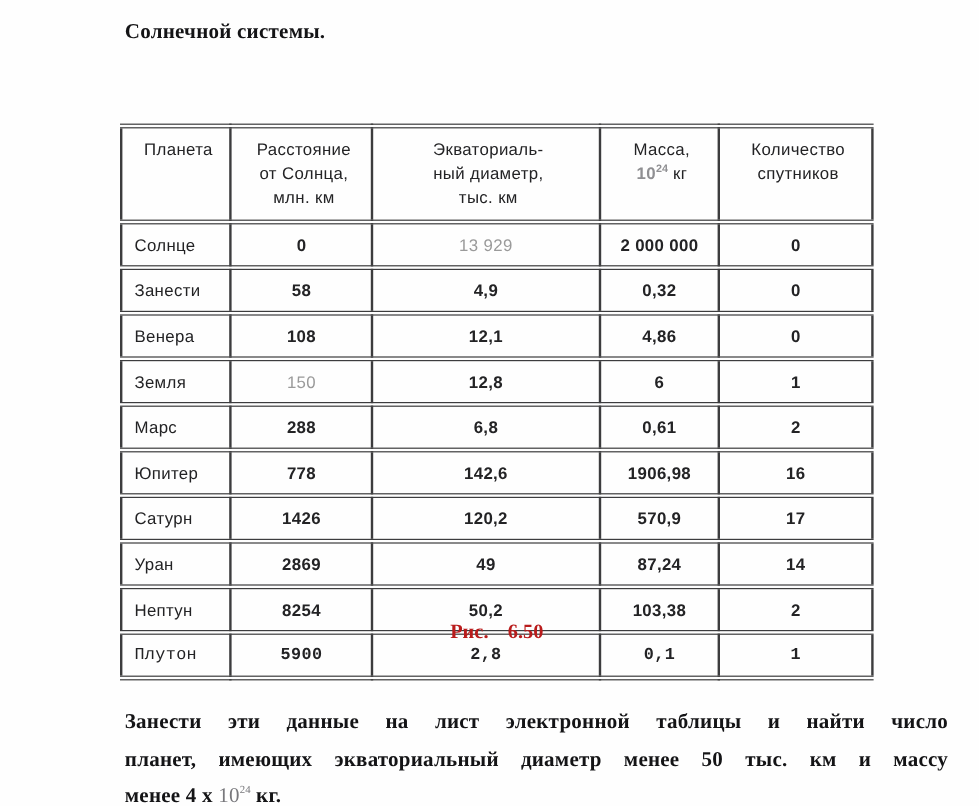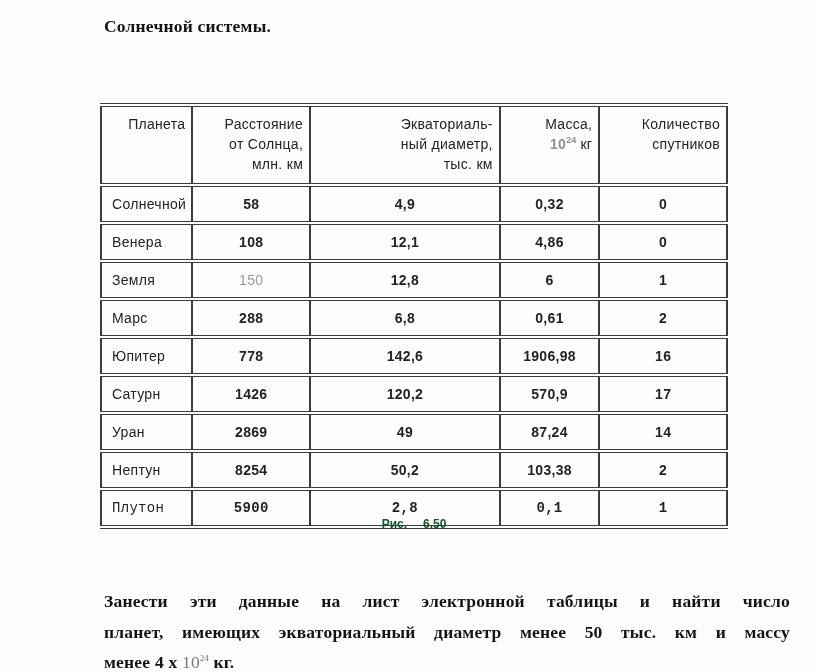--- a/index.html
+++ b/index.html
@@ -41,21 +41,21 @@
   .planets-table thead tr{ border-bottom:4px double #3c3c3e; }
   .planets-table tbody tr:last-child{ border-bottom:4px double #3c3c3e;font-family:Liberation Mono, monospace; }
   .planets-table th,.planets-table td{
     border-left:2px solid #3c3c3e;
     border-right:2px solid #3c3c3e;
     padding:0;
   }
   .planets-table th{
     height:69px;
     vertical-align:top;
-    text-align:right;
+    text-align:center;
     font-weight:400;
     padding:7px 6px 0 10px;
     line-height:20px;
     letter-spacing:0.3px;
   }
   .planets-table td{
     height:34px;
     text-align:center;
     vertical-align:middle;
     font-weight:700;
@@ -66,22 +66,22 @@
     padding-left:10px;
     font-weight:400;
   }
   .planets-table td.gray{ color:#9a9a9a; font-weight:400; }
   .gray-ink{ color:#8f8f92;font-weight:bold; }
   sup.exp{ font-size:9px; vertical-align:super; line-height:0; letter-spacing:0; }
   
   .figure-caption{
     position:absolute;left:100px;top:517px;width:628px;
     text-align:center;
-    font-family:Liberation Sans, sans-serif;
-    font-weight:700;font-size:12px;color:#14532d;
+    font-family:Liberation Serif, serif;
+    font-weight:700;font-size:17px;color:#b91c1c;
   }
   .figure-caption .cap-num{ margin-left:16px; }
   
   .task-block{
     position:absolute;left:104px;top:586px;width:686px;
     line-height:30.5px;
   }
   .serif-gray{ color:#78787c; font-weight:400; }
 </style>
 </head>
@@ -122,21 +122,28 @@
           <span>кг</span>
         </th>
         <th>
           <span>Количество</span><br>
           <span>спутников</span>
         </th>
       </tr>
     </thead>
     <tbody id="planet-rows">
         <tr>
-      <td class="planet-cell">Солнечной</td>
+      <td class="planet-cell">Солнце</td>
+      <td>0</td>
+      <td class="gray">13 929</td>
+      <td>2 000 000</td>
+      <td>0</td>
+    </tr>
+        <tr>
+      <td class="planet-cell">Занести</td>
       <td>58</td>
       <td>4,9</td>
       <td>0,32</td>
       <td>0</td>
     </tr>
         <tr>
       <td class="planet-cell">Венера</td>
       <td>108</td>
       <td>12,1</td>
       <td>4,86</td>

